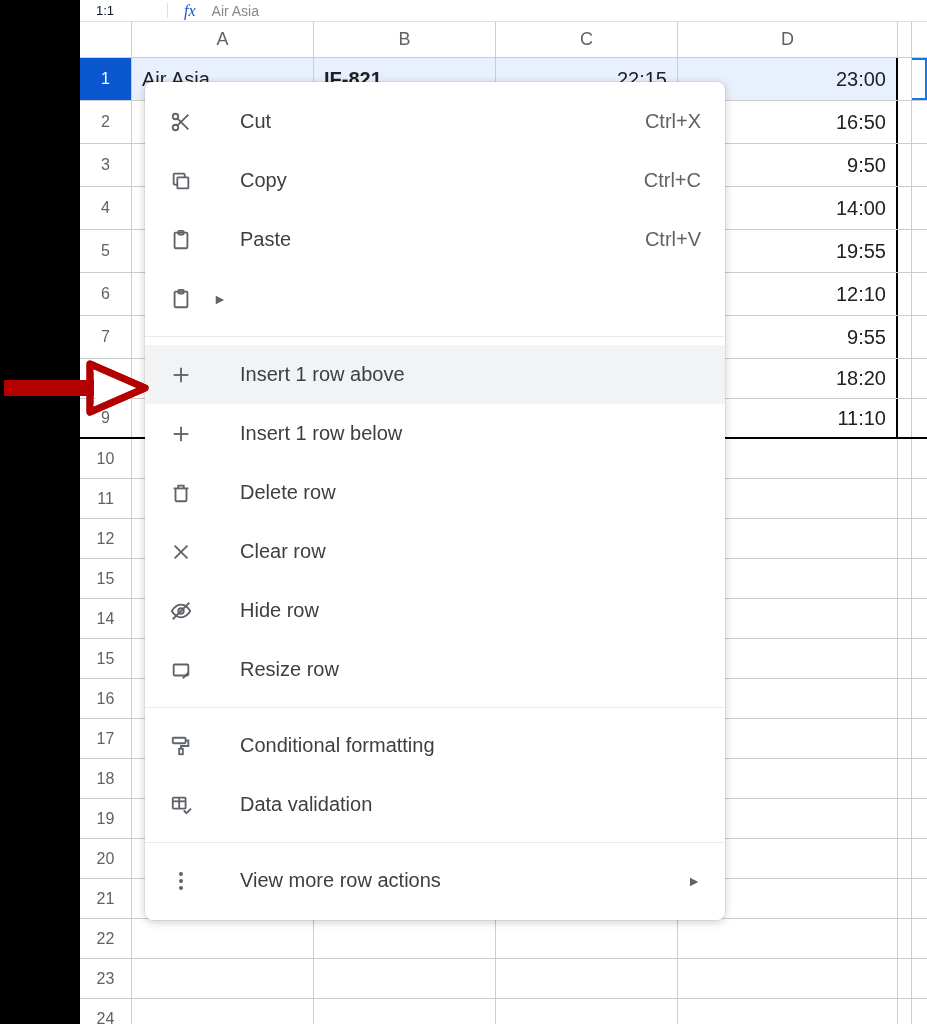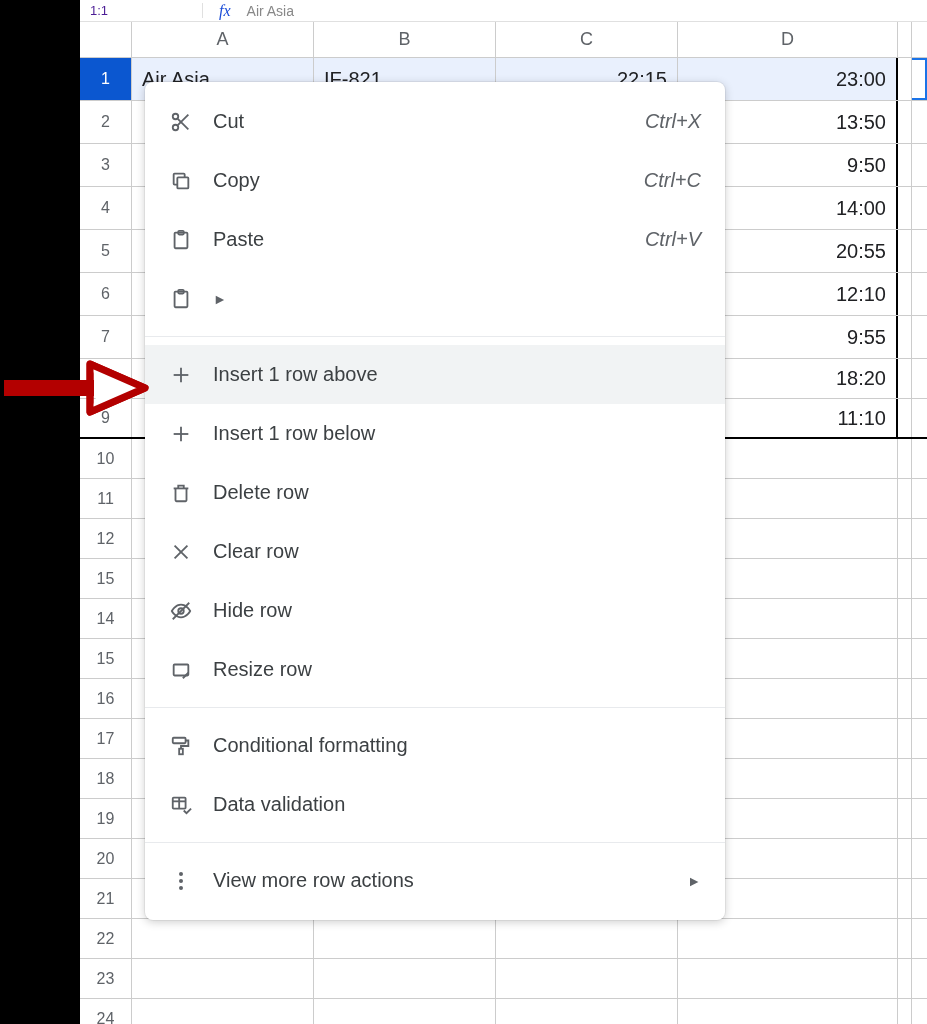--- a/index.html
+++ b/index.html
@@ -19,24 +19,24 @@
   .formula-bar {
     position: absolute;
     left: 80px; top: 0;
     right: 0; height: 22px;
     background: #fff;
     border-bottom: 1px solid #e0e0e0;
     display: flex;
     align-items: center;
   }
   .formula-cell-ref {
-    width: 123px;
-    padding: 0 10px;
+    width: 88px;
+    padding: 0 16px;
     font-size: 13px;
-    color: #4c1d95;
+    color: #0f172a;
     border-right: 1px solid #e0e0e0;
   }
   .fx {
     font-style: italic;
     font-family: Georgia, serif;
     font-size: 16px;
     color: #1d4ed8;
     padding: 0 16px;
   }
   .formula-val {
@@ -101,21 +101,21 @@
     border-right: 1px solid #ccc;
     display: flex;
     align-items: center;
     justify-content: flex-end;
     padding: 0 10px;
     font-size: 20px;
     color: #202124;
     background: #fff;
   }
   .cell.a { width: 182px; justify-content: flex-start; }
-  .cell.b { width: 182px; justify-content: flex-start; }
+  .cell.b { width: 182px; justify-content: flex-start; font-weight: bold; }
   .cell.c { width: 182px; text-align: center; }
   .cell.d { width: 220px; border-right: 2px solid #000;}
   .row.selected .cell { background: #e9f0fd; }
   .row.selected {
      box-shadow: inset 0 0 0 2px #1a73e8;
   }
   .row.data .cell.d { border-right: 2px solid #000; }
   .row.last-data { border-bottom: 2px solid #000; }
   .edge-col {
     width: 14px;
@@ -150,25 +150,24 @@
   .menu-icon {
     width: 24px; height: 24px;
     margin-right: 20px;
     display: flex;
     align-items: center;
     justify-content: center;
     flex-shrink: 0;
   }
   .menu-icon svg { width: 22px; height: 22px; }
   .menu-icon svg * { stroke: #5f6368; }
-  .menu-label { flex: 1; }
+  .menu-label { flex: 1; margin-left: 27px; }
   .menu-shortcut {
     color: #5f6368;
     font-size: 20px;
-    font-style: italic;
   }
   .menu-chevron {
     color: #5f6368;
     font-size: 14px;
   }
   .menu-sep {
     height: 1px;
     background: #e8eaed;
     margin: 8px 0;
   }
@@ -225,21 +224,21 @@
       <div class="cell b">IF-821</div>
       <div class="cell c">22:15</div>
       <div class="cell d">23:00</div>
       <div class="edge-col"></div>
     </div>
     <div class="row data">
       <div class="row-h">2</div>
       <div class="cell a"></div>
       <div class="cell b"></div>
       <div class="cell c"></div>
-      <div class="cell d">13:50</div>
+      <div class="cell d">16:50</div>
       <div class="edge-col"></div>
     </div>
     <div class="row data">
       <div class="row-h">3</div>
       <div class="cell a"></div>
       <div class="cell b"></div>
       <div class="cell c"></div>
       <div class="cell d">9:50</div>
       <div class="edge-col"></div>
     </div>
@@ -249,21 +248,21 @@
       <div class="cell b"></div>
       <div class="cell c"></div>
       <div class="cell d">14:00</div>
       <div class="edge-col"></div>
     </div>
     <div class="row data">
       <div class="row-h">5</div>
       <div class="cell a"></div>
       <div class="cell b"></div>
       <div class="cell c"></div>
-      <div class="cell d">20:55</div>
+      <div class="cell d">19:55</div>
       <div class="edge-col"></div>
     </div>
     <div class="row data">
       <div class="row-h">6</div>
       <div class="cell a"></div>
       <div class="cell b"></div>
       <div class="cell c"></div>
       <div class="cell d">12:10</div>
       <div class="edge-col"></div>
     </div>

